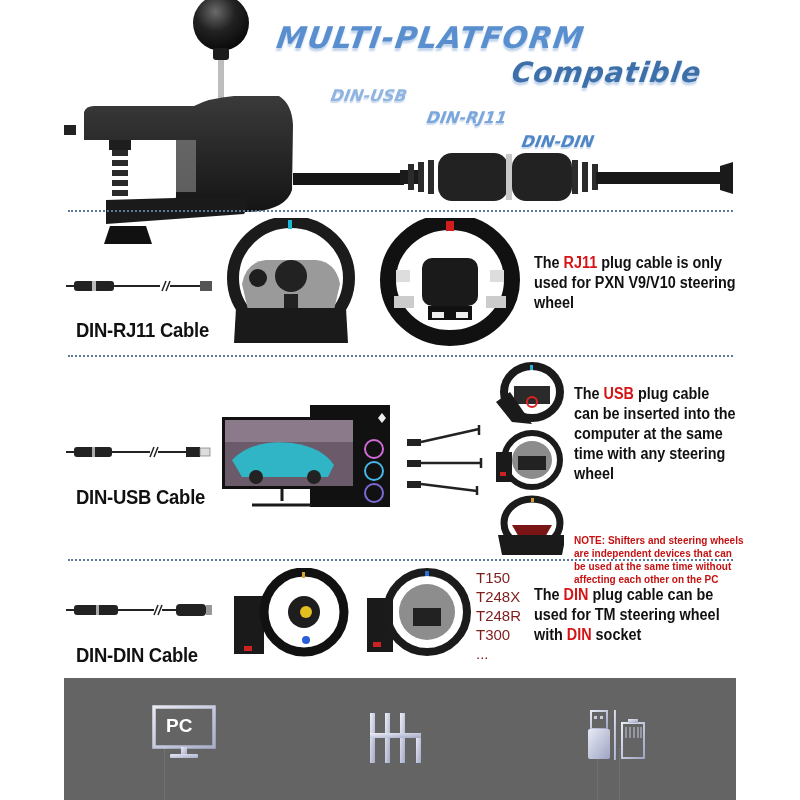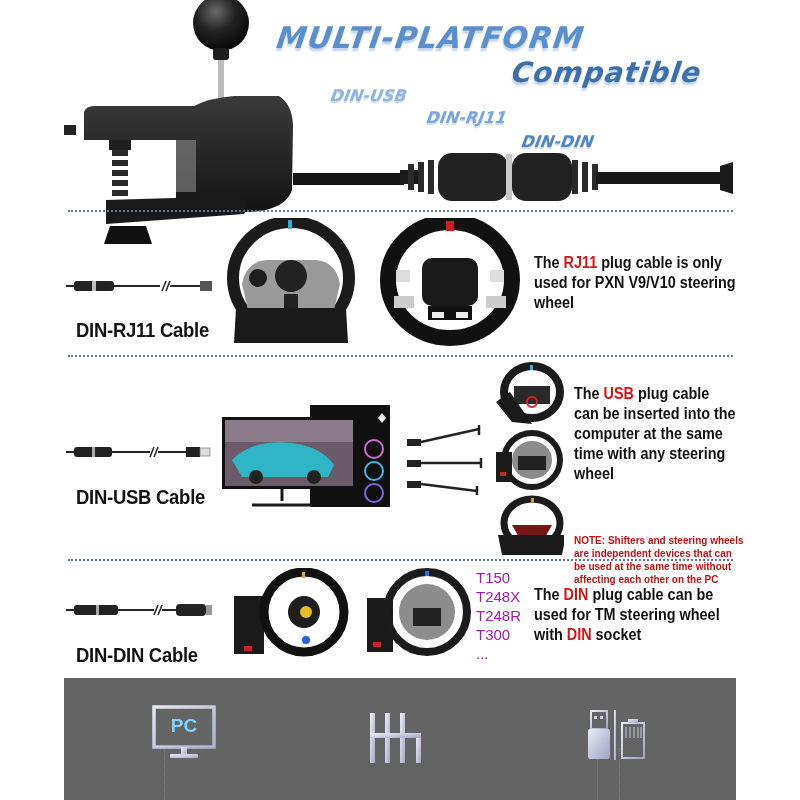--- a/index.html
+++ b/index.html
@@ -31,21 +31,21 @@
   .cable-label { position: absolute; left: 76px; font-family: "Liberation Sans", sans-serif;
     font-weight: bold; font-size: 21px; color: #111; letter-spacing: -0.3px; transform: scaleX(0.88); transform-origin: left; }
 
   
   .desc { position: absolute; font-family: "Liberation Sans", sans-serif; font-weight: bold;
     font-size: 16px; line-height: 20px; color: #111; transform: scaleX(0.9); transform-origin: left; }
   .red { color: #d51515; }
   .note { position: absolute; font-family: "Liberation Sans", sans-serif; font-weight: bold;
     font-size: 10px; line-height: 13px; color: #c41212; }
   .models { position: absolute; left: 476px; top: 568px; font-family: "Liberation Sans", sans-serif;
-    font-size: 15px; line-height: 19px; color: #a21caf; }
+    font-size: 15px; line-height: 19px; color: #7f1d1d; }
 
   
   .bottom { position: absolute; left: 64px; top: 678px; width: 672px; height: 122px; background: #646464; }
   .vdot { position: absolute; width: 0; border-left: 1px dotted #7a7a7a; }
 </style>
 </head>
 <body>
 
 <div class="abs" style="left:64px;top:0;width:340px;height:250px;">
   <svg width="340" height="250" viewBox="0 0 340 250">
@@ -304,21 +304,21 @@
       <defs>
           <linearGradient id="sil" x1="0" y1="0" x2="1" y2="1">
             <stop offset="0" stop-color="#e6e8f2"></stop>
             <stop offset="1" stop-color="#a9aecb"></stop>
           </linearGradient>
         </defs>
       <rect x="2" y="2" width="60" height="40" fill="none" stroke="url(#sil)" stroke-width="3.5"></rect>
       <rect x="29" y="42" width="6" height="8" fill="url(#sil)"></rect>
       <rect x="18" y="49" width="28" height="4" rx="1" fill="url(#sil)"></rect>
     </svg>
-    <span class="abs" style="left:14px;top:10px;width:36px;text-align:center;font-family:'Liberation Sans',sans-serif;font-weight:bold;font-size:19px;color:#7dd3fc;">PC</span>
+    <span class="abs" style="left:14px;top:10px;width:36px;font-family:'Liberation Sans',sans-serif;font-weight:bold;font-size:19px;color:#ffffff;">PC</span>
   </div>
 
   <div class="abs" style="left:302px;top:33px;width:60px;height:54px;">
     <svg width="60" height="54" viewBox="0 0 60 54">
       <defs>
           <linearGradient id="sil2" x1="0" y1="0" x2="1" y2="1">
             <stop offset="0" stop-color="#eceef6"></stop>
             <stop offset="1" stop-color="#a3a8c6"></stop>
           </linearGradient>
         </defs>

